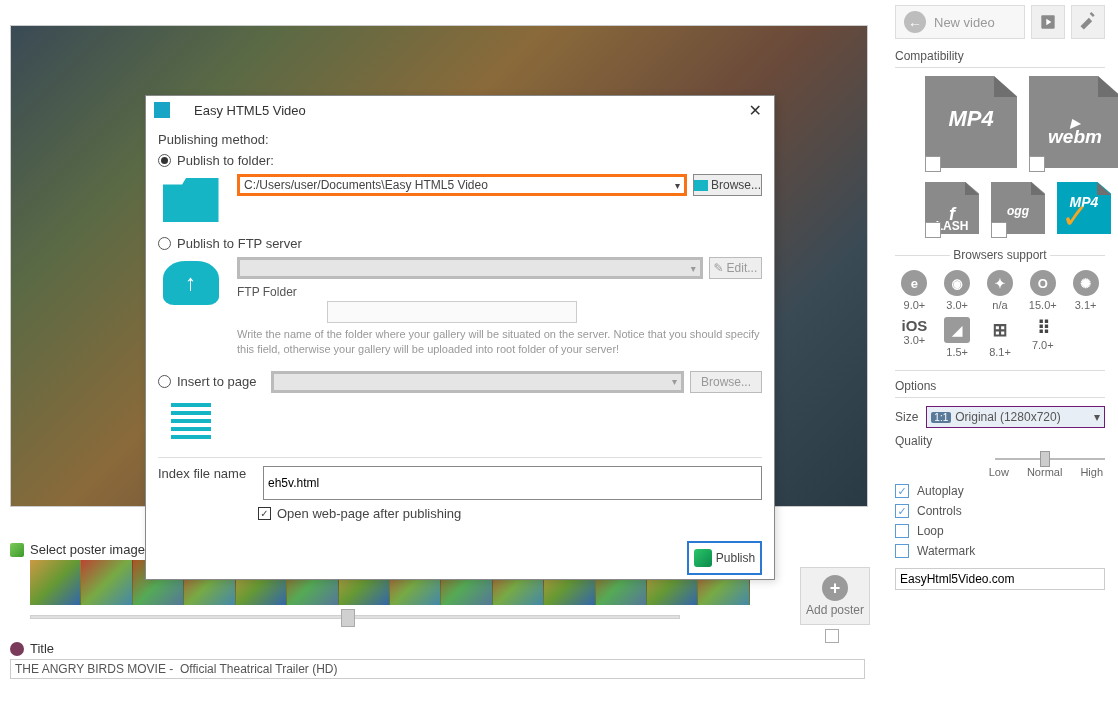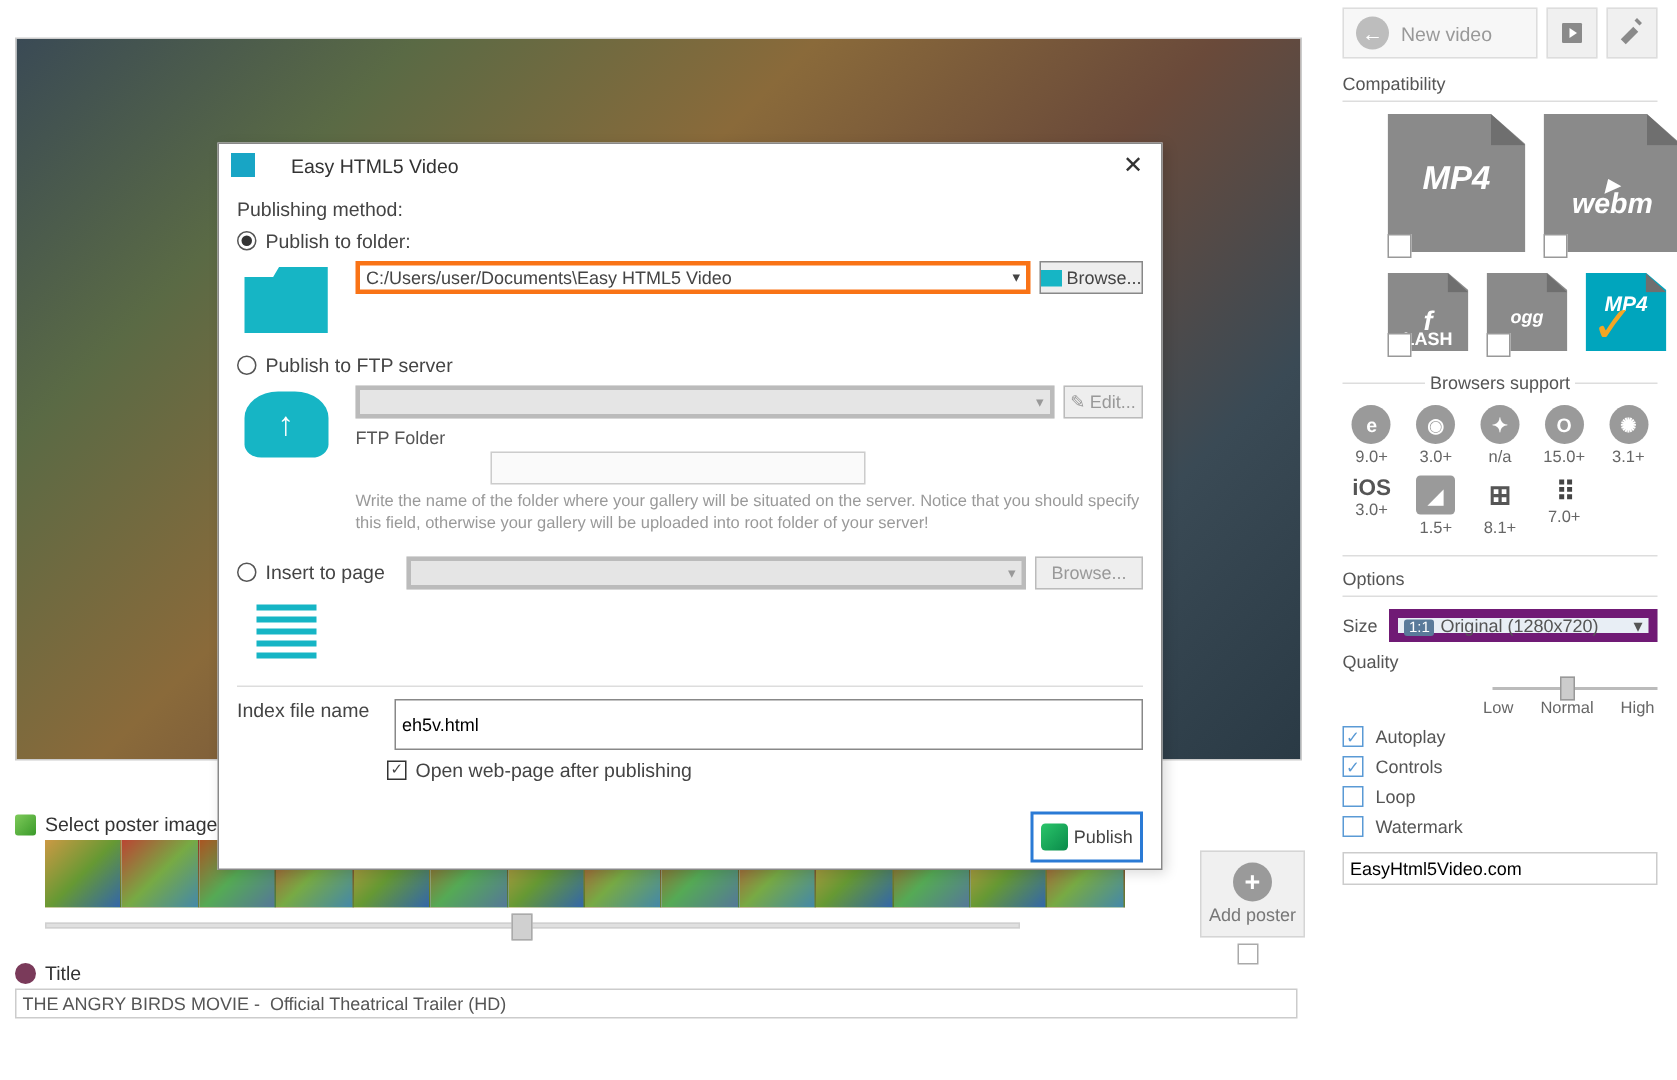--- a/index.html
+++ b/index.html
@@ -63,21 +63,21 @@
 
 .browsers-hdr{ text-align:center; font-size:12px; color:#555; margin-top:8px; position:relative;}
 .browsers-hdr::before,.browsers-hdr::after{content:"";position:absolute;top:50%;width:55px;border-top:1px solid #ddd;}
 .browsers-hdr::before{left:0;} .browsers-hdr::after{right:0;}
 .browser-grid{ display:grid; grid-template-columns:repeat(5,1fr); gap:6px 4px; margin-top:8px; text-align:center; font-size:11px; color:#666;}
 .bic{ width:26px;height:26px;margin:0 auto 3px auto; border-radius:50%; background:#9a9a9a; display:flex; align-items:center; justify-content:center; color:#fff; font-weight:bold; font-size:13px;}
 .ios-txt{ font-weight:bold; font-size:15px; color:#555; font-family:Arial;}
 .bb{letter-spacing:-2px;font-weight:bold;font-size:18px;color:#444;}
 
 .opt-row{ display:flex; align-items:center; gap:8px; margin:6px 0; font-size:12px; color:#555;}
-.size-sel{ flex:1; height:22px; border:6px solid #701a75; background:#e8eef5; display:flex; align-items:center; padding:0 4px; font-size:12px; justify-content:space-between;}
+.size-sel{ flex:1; height:22px; border:1px solid #701a75; background:#e8eef5; display:flex; align-items:center; padding:0 4px; font-size:12px; justify-content:space-between;}
 .size-sel .badge{ background:#5a7a9a;color:#fff;padding:0 3px;font-size:10px;border-radius:2px;margin-right:4px;}
 .q-slider{ position:relative; height:10px; margin:4px 0 2px 0;}
 .q-track{ position:absolute;left:100px;right:0;top:4px;height:2px;background:#bbb;}
 .q-thumb{ position:absolute; right:55px; top:-3px; width:10px;height:16px;background:#ccc;border:1px solid #999;}
 .q-labels{ display:flex; justify-content:flex-end; gap:18px; font-size:11px; color:#666; margin-right:2px;}
 
 .chk{ width:14px;height:14px;border:1px solid #5a9ad5;background:#fff;display:inline-flex;align-items:center;justify-content:center;color:#5a9ad5;font-size:11px;}
 .chk.empty{color:transparent;}
 .wm-input{ width:100%; height:22px; border:1px solid #ccc; padding:0 4px; font-size:12px; margin-top:4px;}
 

